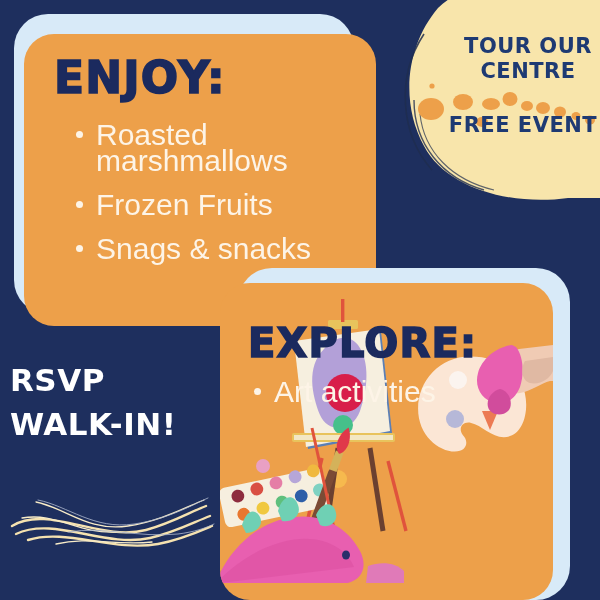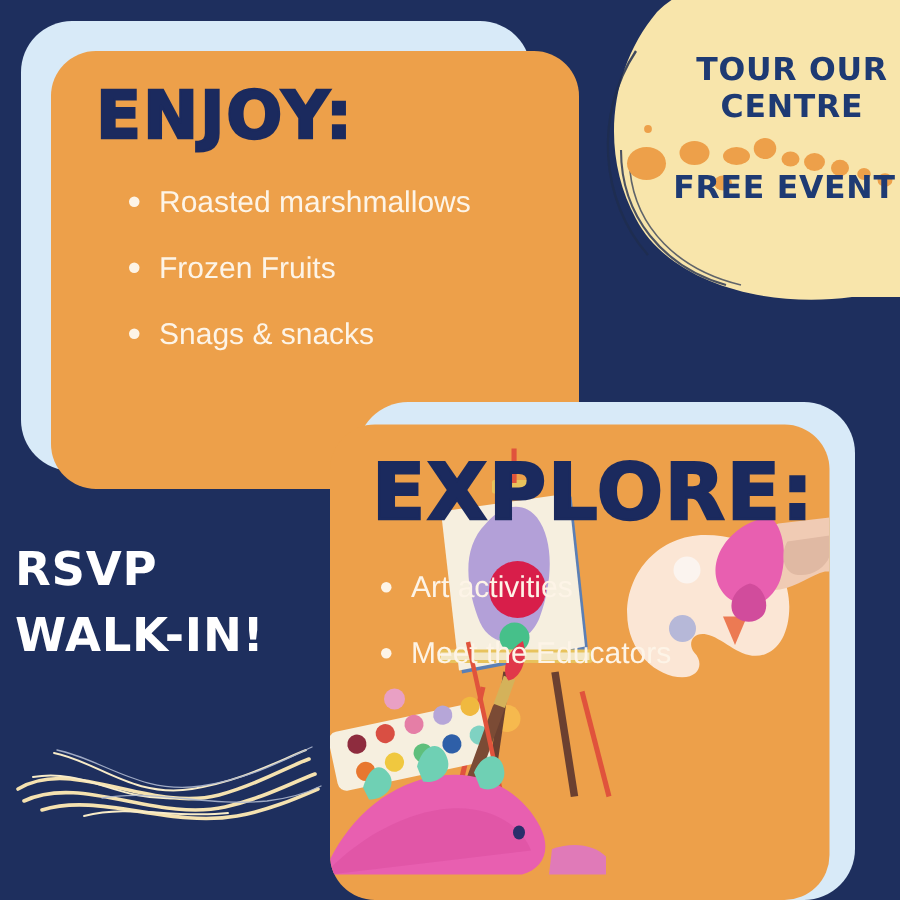--- a/index.html
+++ b/index.html
@@ -20,47 +20,47 @@
   }
   .card-face{
     position:absolute;
     background:#eda04a;
     border-radius:30px;
     overflow:hidden;
   }
 
   
   .c1-shadow{left:14px;top:14px;width:340px;height:300px;}
-  .c1-face{left:34px;top:34px;width:352px;height:292px;}
+  .c1-face{left:24px;top:34px;width:352px;height:292px;}
 
   
   .c2-shadow{left:238px;top:268px;width:332px;height:332px;}
   .c2-face{left:220px;top:283px;width:333px;height:317px;}
 
   
   .heading{
     position:absolute;
     color:#1b2a5e;
     font-weight:bold;
     letter-spacing:1.2px;
     font-family:"DejaVu Sans", sans-serif;
     -webkit-text-stroke:1.6px #1b2a5e;
   }
   .h-enjoy{left:30px;top:18px;font-size:44px;}
-  .h-explore{left:28px;top:16px;font-size:52px;}
+  .h-explore{left:28px;top:37px;font-size:40px;}
 
   ul.bullets{
     position:absolute;
     margin:0;padding:0;list-style:none;
     color:#fdf4e7;
   }
   ul.bullets li{
     position:relative;
     padding-left:26px;
-    font-size:20px;
+    font-size:30px;
     line-height:26px;
     margin-bottom:18px;
   }
   ul.bullets li::before{
     content:"";
     position:absolute;
     left:6px;top:9px;
     width:7px;height:7px;border-radius:50%;
     background:#fdf4e7;
   }
@@ -219,21 +219,20 @@
         <path d="M22 242 C 26 228, 34 224, 40 234 C 44 242, 36 250, 26 250 Z" fill="#6fd0b4"></path>
         <path d="M58 228 C 62 212, 74 210, 78 222 C 82 232, 72 240, 62 238 Z" fill="#6fd0b4"></path>
         <path d="M96 232 C 102 218, 114 218, 116 230 C 118 240, 108 246, 100 242 Z" fill="#6fd0b4"></path>
         <path d="M148 283 C 162 278, 176 280, 184 288 L 184 300 L 146 300 Z" fill="#e07ab8"></path>
       </g>
     </svg>
 
     <div class="heading h-explore">EXPLORE:</div>
     <ul class="bullets b2">
       <li>Art activities</li>
-      <li>Meet the Educators</li>
     </ul>
   </div>
 
   <div class="rsvp">
     <div>RSVP</div>
     <div>WALK-IN!</div>
   </div>
 
   <svg class="swoosh" viewBox="0 0 210 62">
     <g fill="none" stroke="#f5e2b0" stroke-width="2.4" stroke-linecap="round">

